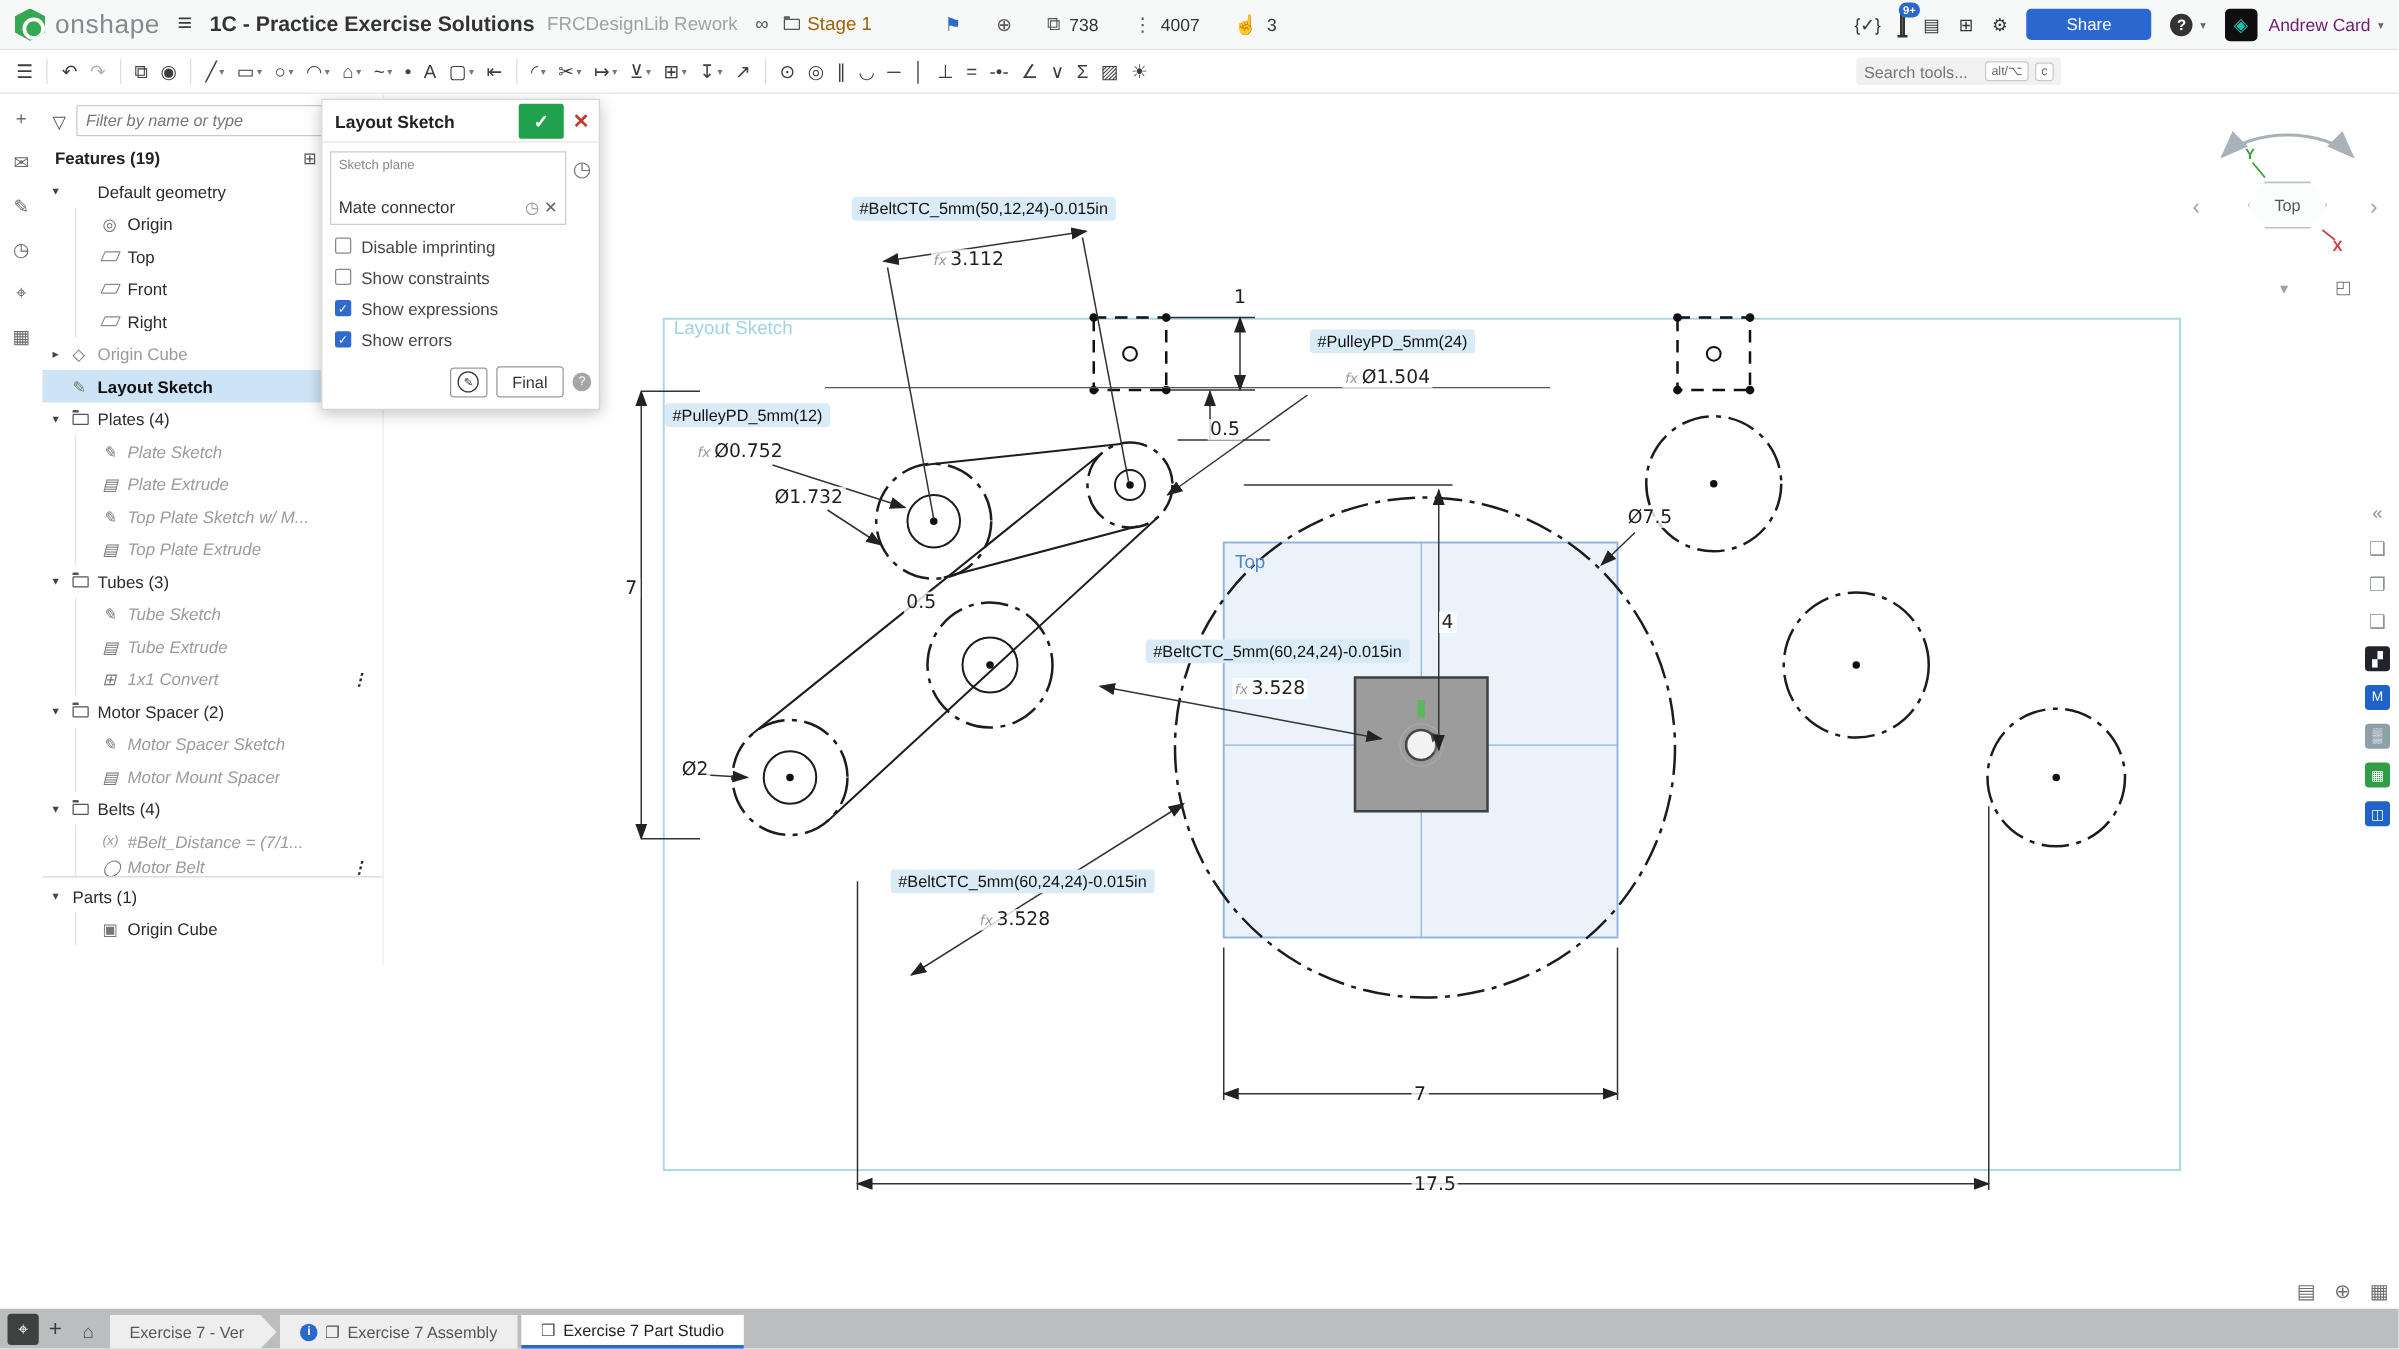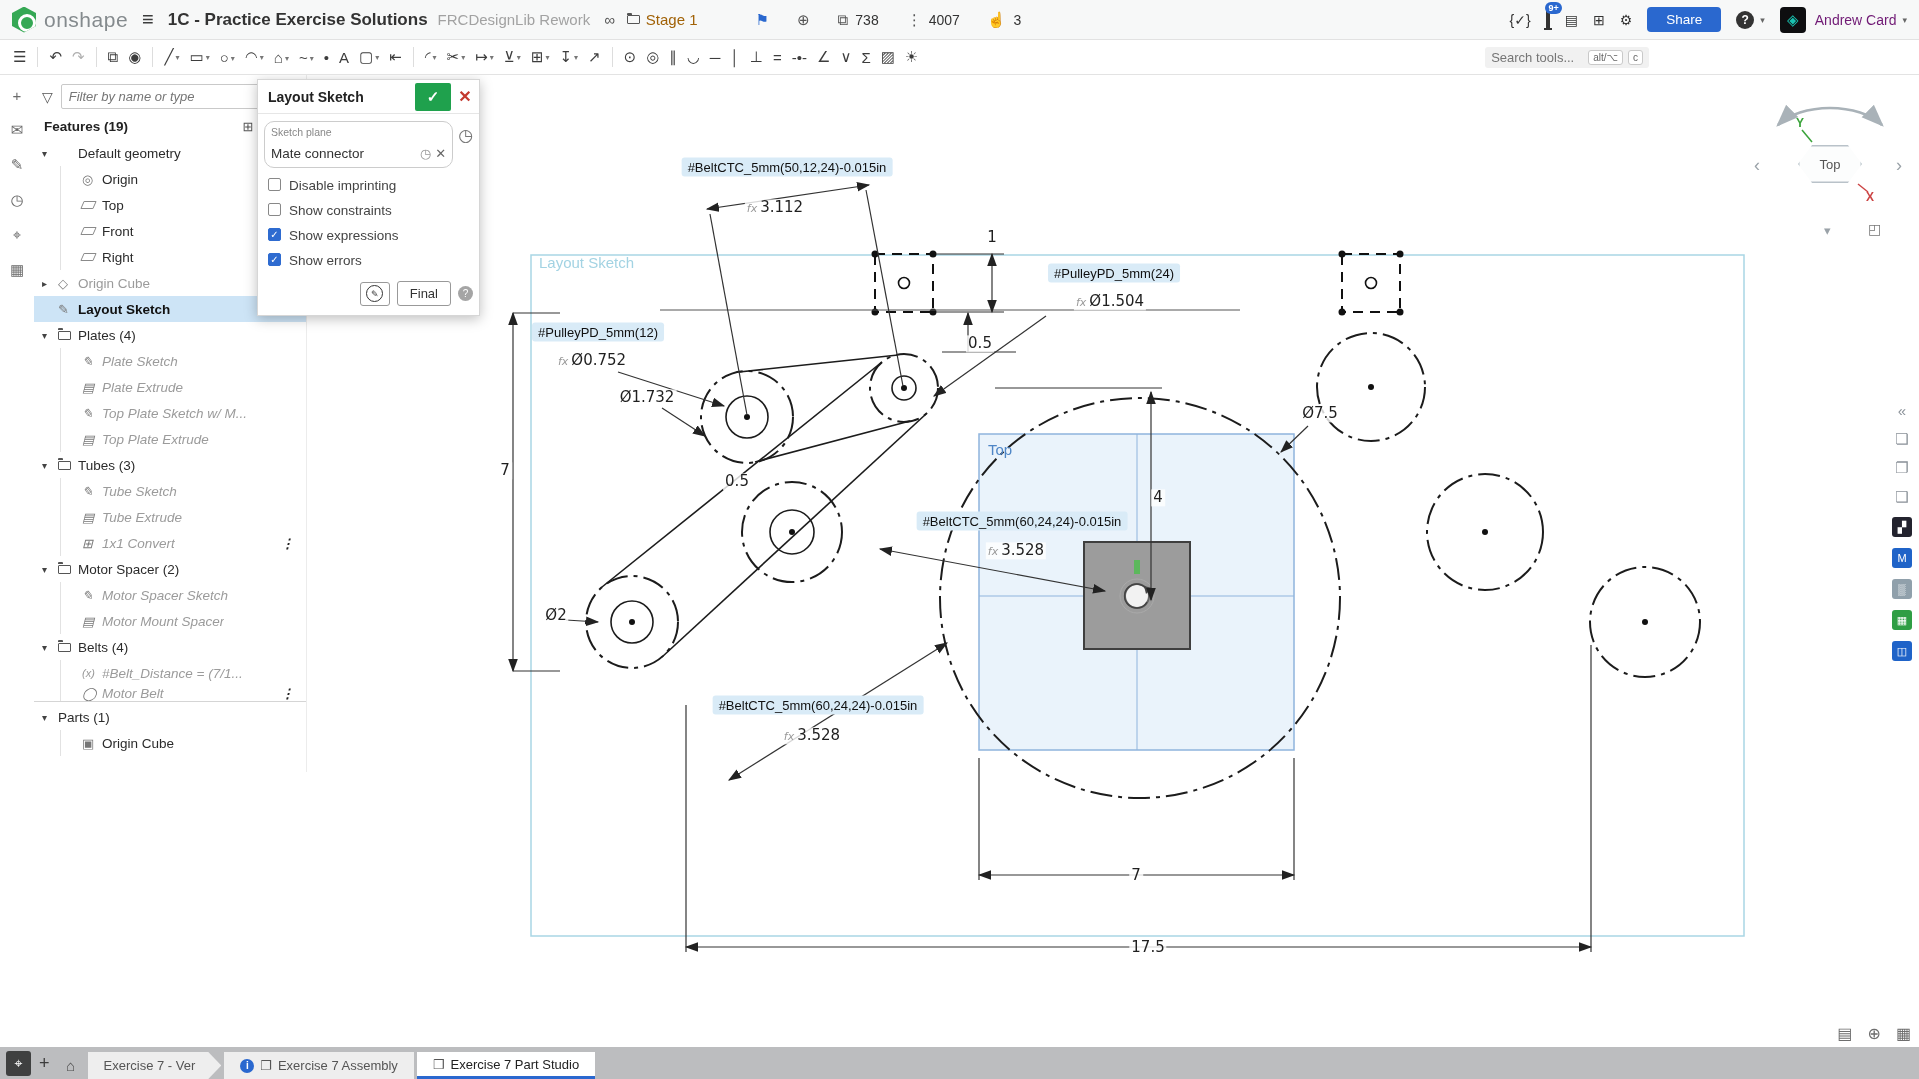--- a/index.html
+++ b/index.html
@@ -20,21 +20,21 @@
   .crumb { font-size:15px; color:#a16207; margin-left:6px; }
   .stats { display:flex; align-items:center; gap:7px; margin-left:58px; font-size:14px; color:#333; }
   .stats .gap { width:14px; }
   .cap { color:#2a68cf; font-size:15px; }
   .right-grp { margin-left:auto; display:flex; align-items:center; gap:15px; }
   .task-ic { font-size:14px; color:#333; }
   .bell { width:13px; height:11px; border:2px solid #333; border-bottom:none; border-radius:7px 7px 0 0; position:relative; }
   .bell::after { content:''; position:absolute; left:-4px; right:-4px; bottom:-2px; height:2px; background:#333; }
   .bell-wrap { position:relative; }
   .badge { position:absolute; top:-9px; right:-12px; background:#2a68cf; color:#fff; font-size:9px; font-weight:bold; padding:1px 3px; border-radius:7px; }
-  .share-btn { background:#2a68cf; color:#fff; font-size:13.5px; padding:5px 19px; border-radius:4px; border:none; cursor:pointer; }
+  .share-btn { background:#2a68cf; color:#fff; font-size:13.5px; padding:5px 32px; border-radius:4px; border:none; cursor:pointer; }
   .help-circle { width:18px; height:18px; border-radius:50%; background:#333; color:#fff; font-size:12px; display:flex; align-items:center; justify-content:center; font-weight:bold; }
   .mini-caret { font-size:9px; color:#666; margin-left:-9px; }
   .avatar { width:26px; height:26px; background:#0e0e10; border-radius:4px; color:#19c3b1; font-size:15px; display:flex; align-items:center; justify-content:center; }
   .user-name { font-size:14px; color:#701a75; margin-left:-6px; }
 
   
   .toolbar { position:absolute; left:0; top:40px; width:1919px; height:35px; background:#fff;
     border-bottom:1px solid #e3e3e3; display:flex; align-items:center; padding:0 8px; z-index:20; }
   .tools { display:flex; align-items:center; }
   .tool { font-size:15px; color:#3d3d3d; padding:3px 4px; margin:0 1px; cursor:pointer; white-space:nowrap; }
@@ -85,23 +85,23 @@
   
   .dialog { position:absolute; left:257px; top:79px; width:223px; background:#fff; z-index:18;
     border:1px solid #d6d6d6; box-shadow:0 3px 12px rgba(0,0,0,.25); }
   .dlg-title-row { display:flex; align-items:center; height:34px; border-bottom:1px solid #e6e6e6; padding-left:10px; }
   .dlg-title { font-size:14px; font-weight:bold; color:#222; }
   .dlg-check { margin-left:auto; width:36px; height:28px; background:#1fa14d; color:#fff; font-size:15px;
     font-weight:bold; display:flex; align-items:center; justify-content:center; border-radius:2px; cursor:pointer; }
   .dlg-x { width:28px; height:28px; color:#c43a2f; font-size:16px; font-weight:bold; display:flex; align-items:center; justify-content:center; cursor:pointer; }
   .dlg-body { padding:7px 6px 9px 6px; }
   .plane-row { display:flex; align-items:flex-start; gap:5px; }
-  .plane-box { flex:1; border:1px solid #ccc; border-radius:10px; padding:4px 6px 6px 6px; }
+  .plane-box { flex:1; border:1px solid #ccc; border-radius:0; padding:4px 6px 6px 6px; }
   .plane-label { font-size:10.5px; color:#888; }
-  .plane-val-row { display:flex; align-items:flex-start; margin-top:8px; }
+  .plane-val-row { display:flex; align-items:flex-start; margin-top:20px; }
   .plane-val { font-size:13.5px; color:#333; flex:1; }
   .sm-ic { font-size:13px; color:#999; margin-left:4px; cursor:pointer; }
   .big-clock { font-size:17px; color:#777; margin-top:4px; cursor:pointer; }
   .cb-row { display:flex; align-items:flex-start; gap:8px; margin:10px 4px 0 4px; cursor:pointer; }
   .cb { width:13px; height:13px; border:1.4px solid #888; border-radius:2px; flex:none; }
   .cb.on { background:#2e6bd0; border-color:#2e6bd0; color:#fff; font-size:10px; display:flex; align-items:center; justify-content:center; }
   .cb-label { font-size:13.5px; color:#444; }
   .dlg-footer { display:flex; align-items:center; justify-content:flex-end; gap:7px; margin-top:13px; }
   .draft-btn { width:30px; height:24px; border:1px solid #999; border-radius:3px; display:flex; align-items:center; justify-content:center; cursor:pointer; }
   .draft-btn span { width:17px; height:17px; border:1.4px solid #333; border-radius:50%; font-size:9px; display:flex; align-items:center; justify-content:center; color:#333; }

